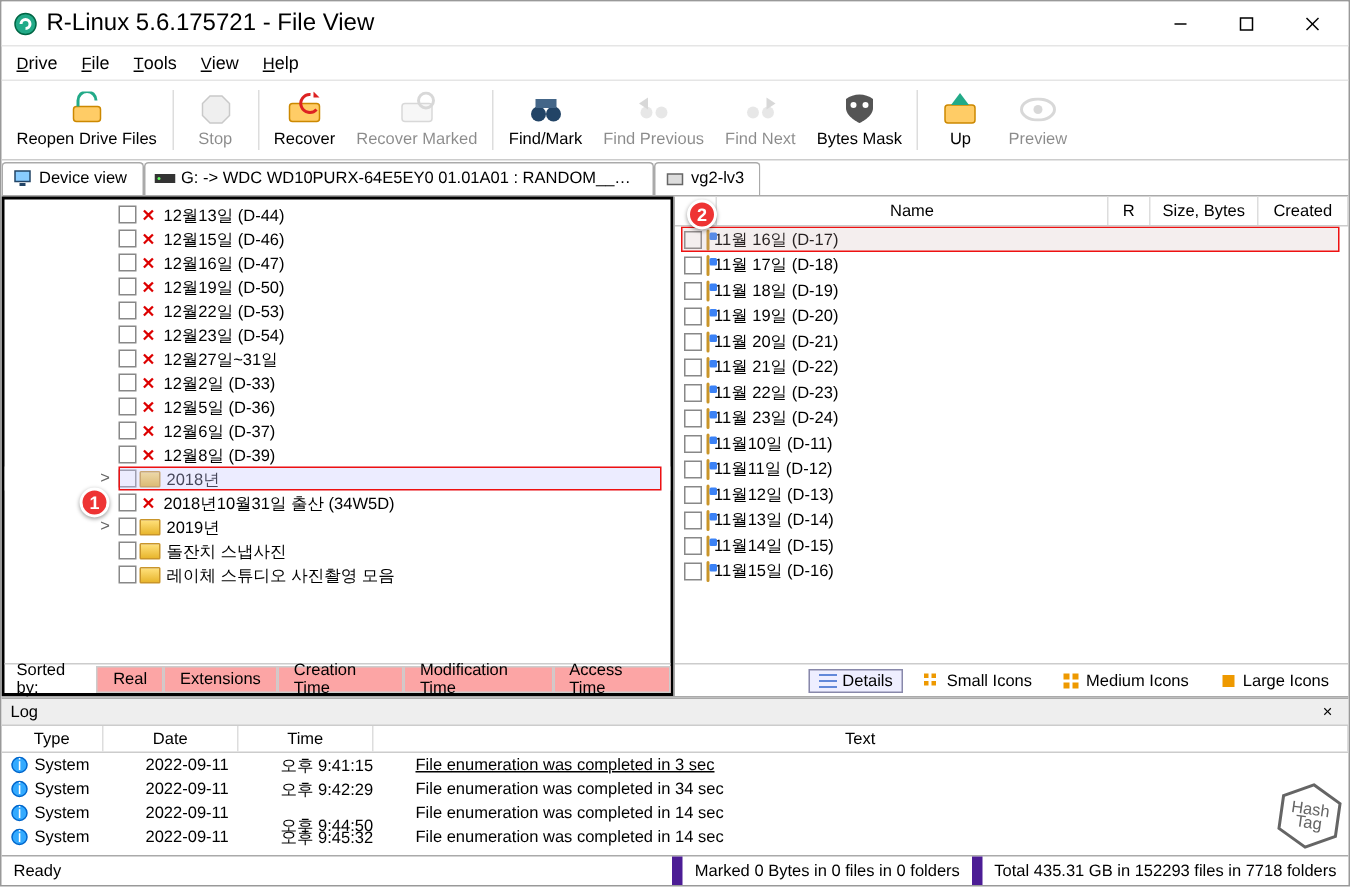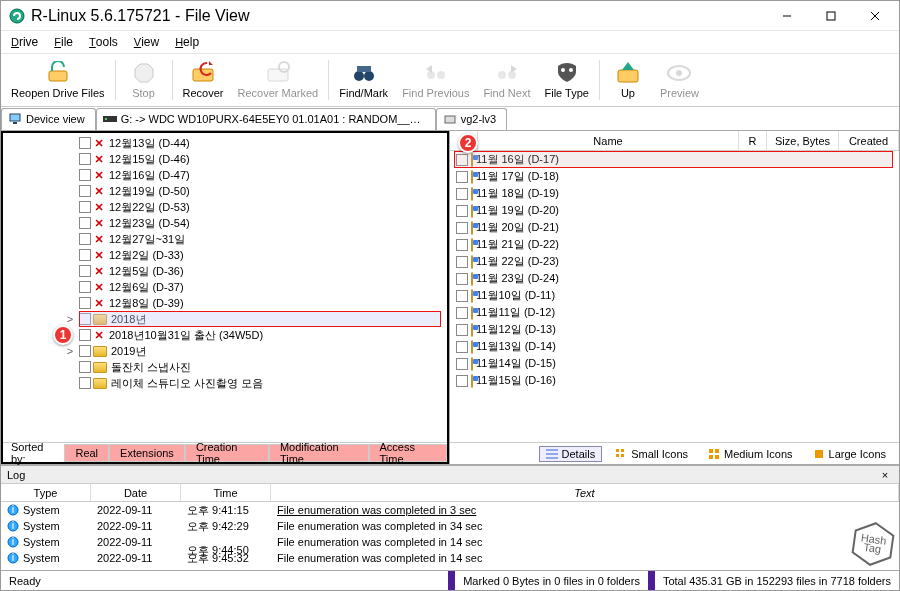--- a/index.html
+++ b/index.html
@@ -169,21 +169,21 @@
     <span class="lbl">Find Next</span>
   </div>
   <div class="tbtn">
     <span class="ico">
         <svg width="22" height="22">
           <path d="M2 4c5-4 13-4 18 0v6c0 6-9 10-9 10s-9-4-9-10z" fill="#555"></path>
           <circle cx="7" cy="8" r="2" fill="#fff"></circle>
           <circle cx="15" cy="8" r="2" fill="#fff"></circle>
         </svg>
       </span>
-    <span class="lbl">File Type</span>
+    <span class="lbl">Bytes Mask</span>
   </div>
   <div class="tsep"></div>
   <div class="tbtn">
     <span class="ico">
         <svg width="24" height="22">
           <rect x="2" y="8" width="20" height="12" rx="2" fill="#fc6" stroke="#c80"></rect>
           <polygon points="12,0 18,8 6,8" fill="#2a8"></polygon>
         </svg>
       </span>
     <span class="lbl">Up</span>
@@ -452,24 +452,24 @@
     </div>
   </div>
 </div>
 
 <div class="logpane">
   <div class="logtitle">
     <span>Log</span>
     <span class="x">×</span>
   </div>
   <div class="loghdr">
-    <div class="c" style="width:90px;">Type</div>
+    <div class="c" style="width:68px;">Type</div>
     <div class="c" style="width:90px;">Date</div>
     <div class="c" style="width:90px;">Time</div>
-    <div class="c" style="flex:1;font-style:italic;">Text</div>
+    <div class="c" style="flex:1;">Text</div>
   </div>
   <div class="logrows" id="logrows">
       <div class="lrow">
         <div class="c" style="width:90px; display:flex; align-items:center; gap:4px;">
           <svg width="12" height="12">
             <circle cx="6" cy="6" r="5" fill="#3af" stroke="#06c"></circle>
             <text x="6" y="9" text-anchor="middle" font-size="8" fill="#fff">i</text>
           </svg>
           <span>System</span>
         </div>

